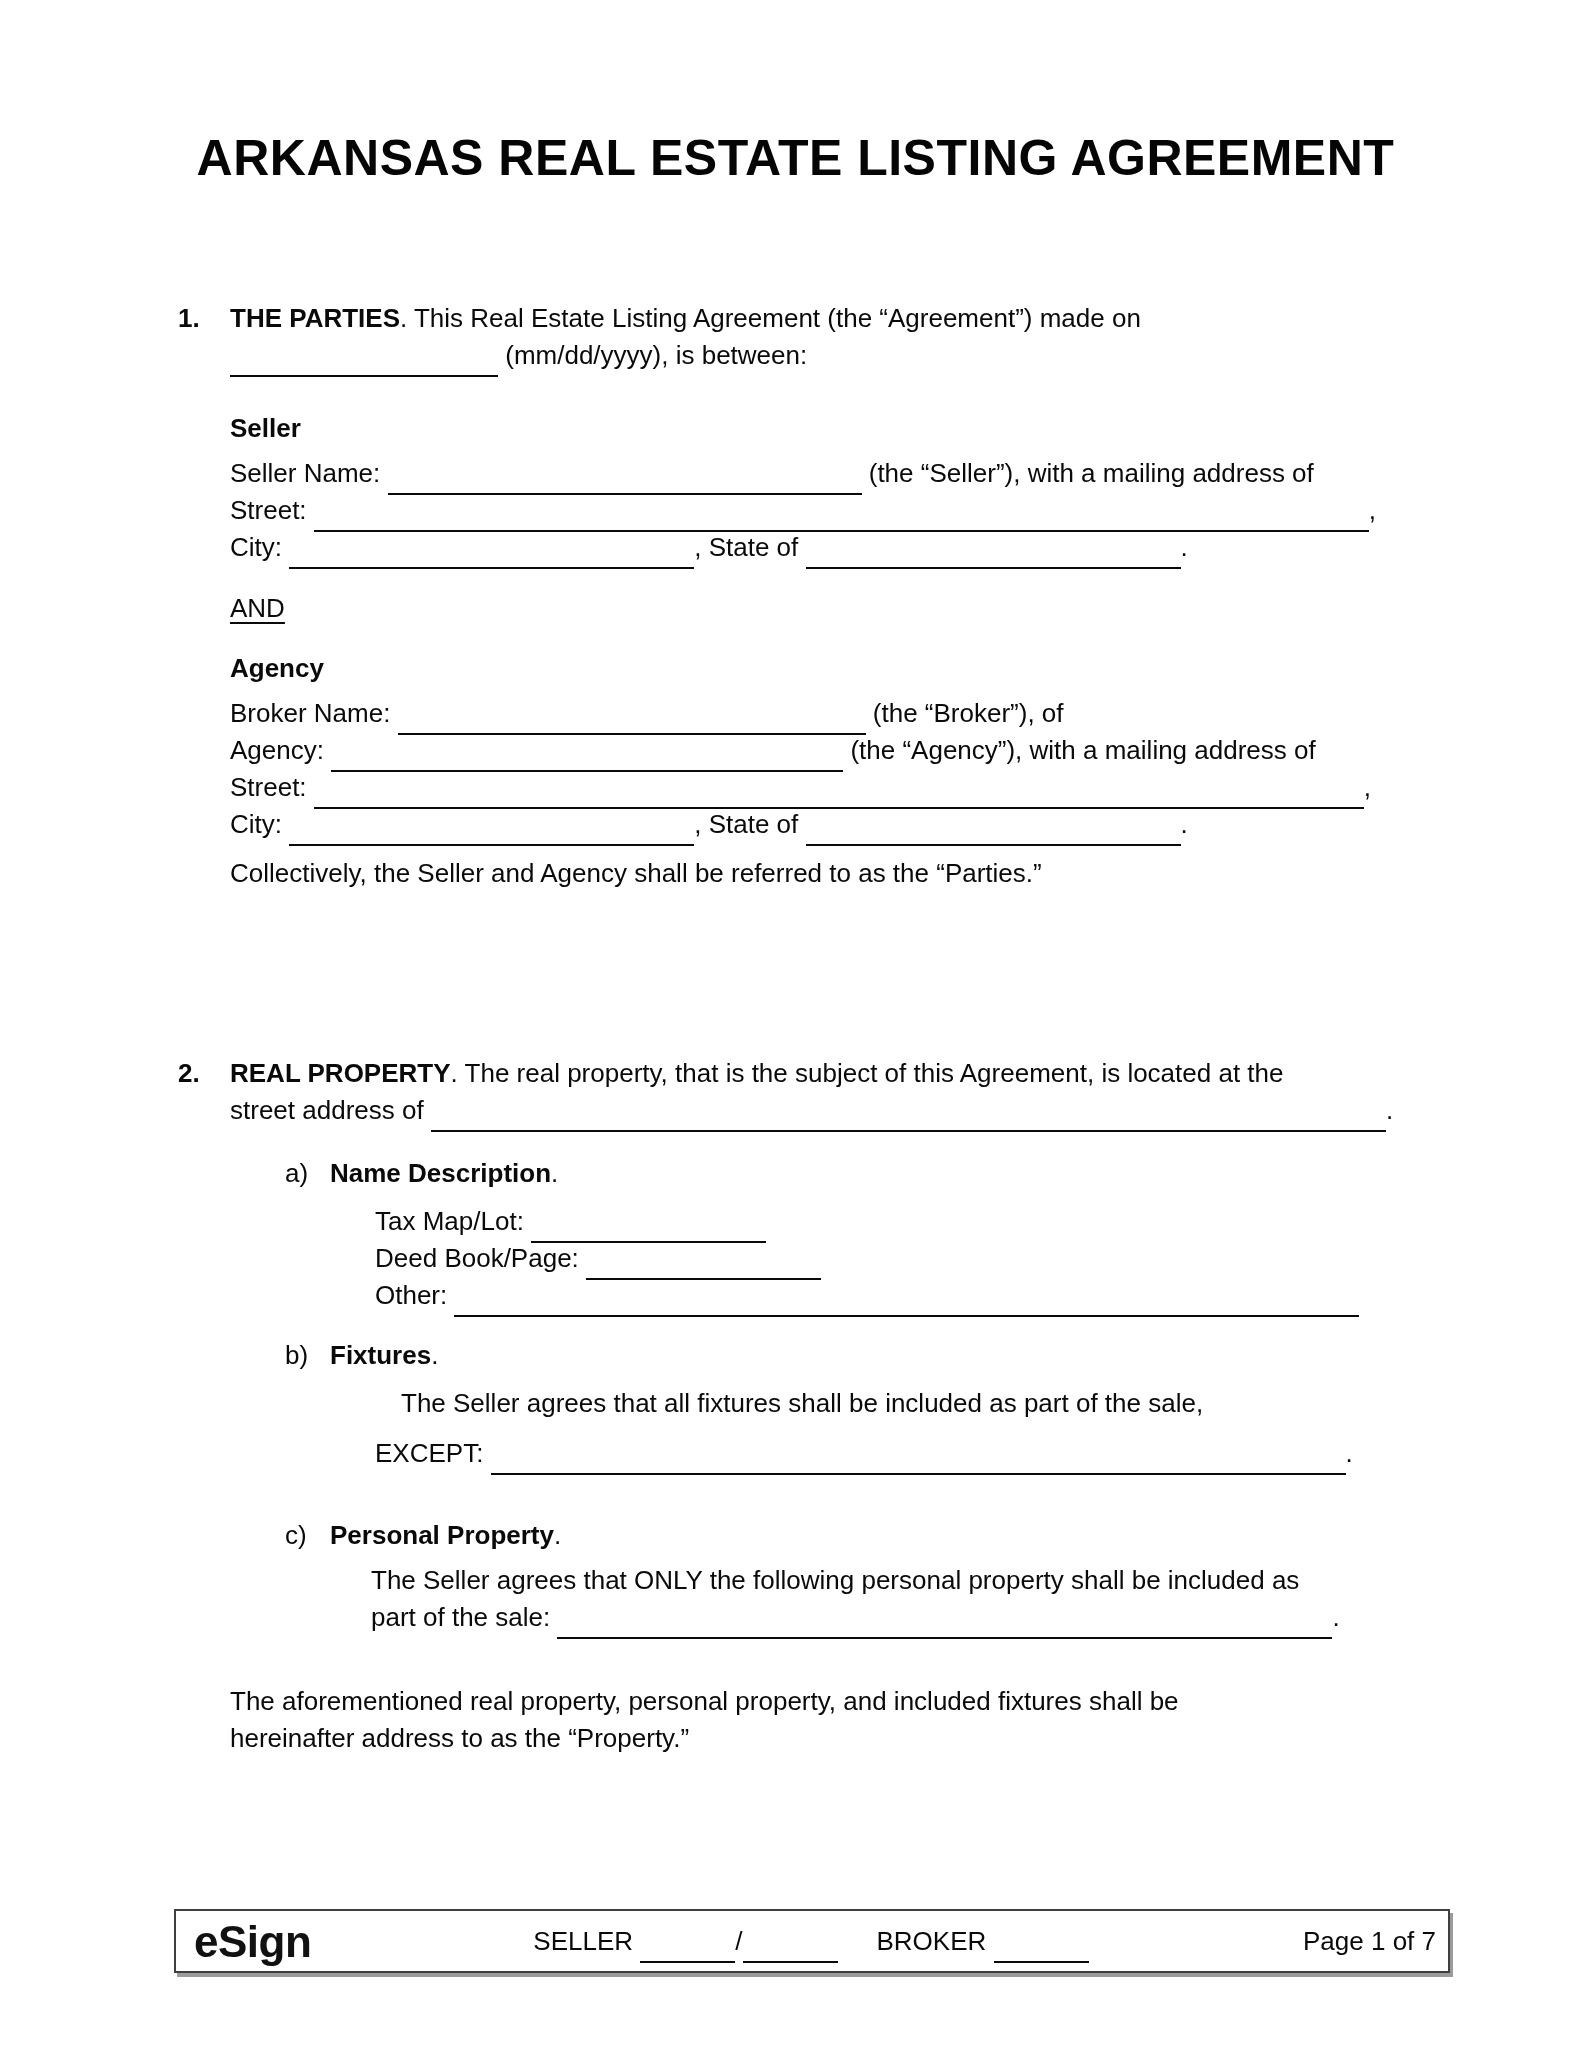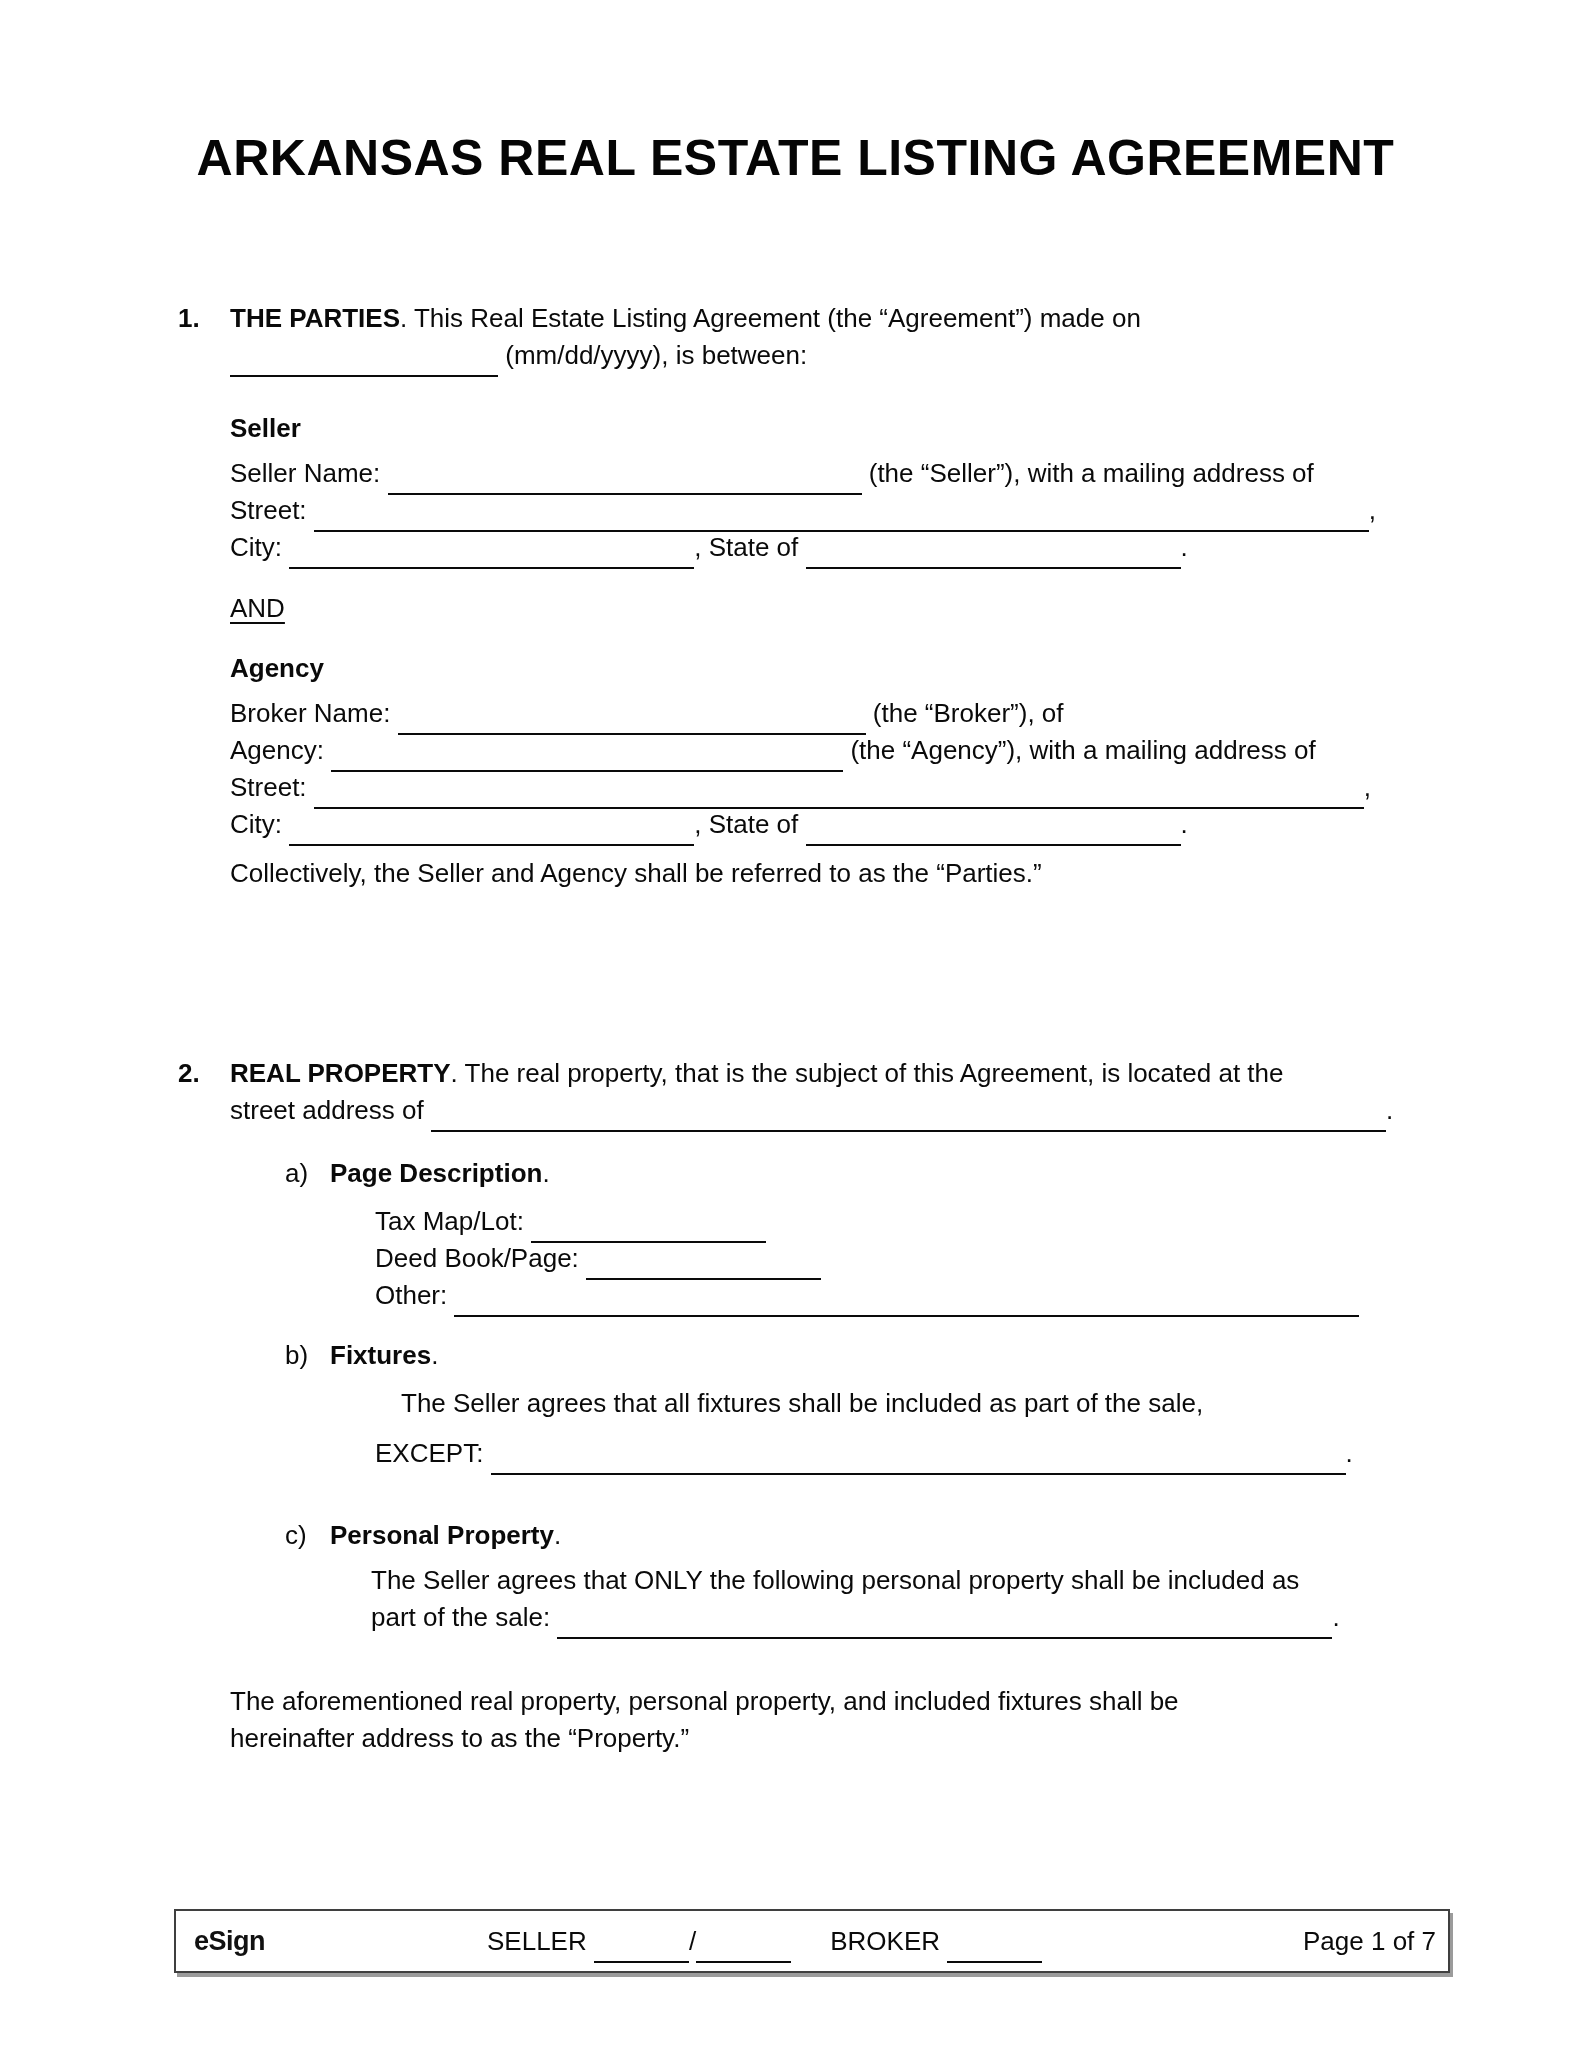--- a/index.html
+++ b/index.html
@@ -35,21 +35,21 @@
     transform:translateY(3px);
   }
   .footer-box {
     position:absolute; left:174px; top:1909px;
     width:1276px; height:64px;
     border:2px solid #3f3f3f;
     background:#ffffff;
     box-shadow:3px 4px 0 0 #9b9b9b;
     display:flex; align-items:center;
   }
-  .brand { font-size:27px; font-weight:bold; letter-spacing:-0.5px; margin-left:18px; color:#111; }
+  .brand { font-size:44px; font-weight:bold; letter-spacing:-0.5px; margin-left:18px; color:#111; }
   .f-seller { margin-left:222px; }
   .f-broker { margin-left:39px; }
   .f-page { margin-left:auto; margin-right:12px; }
   .fb { height:22px; }
 </style>
 </head>
 <body>
 
 <div class="page">
 
@@ -84,21 +84,21 @@
 
 
   <div class="abs numblock" style="top:1055px;left:178px;width:1237px;">
     <span class="num b">2.</span>
     <div class="line"><span class="b">REAL PROPERTY</span><span>. The real property, that is the subject of this Agreement, is located at the</span></div>
     <div class="line"><span>street address of </span><span class="blank" style="width:955px"></span><span>.</span></div>
   </div>
 
   <div class="abs subblock" style="top:1155px;left:285px;">
     <span class="num">a)</span>
-    <div class="line"><span class="b">Page Description</span><span>.</span></div>
+    <div class="line"><span class="b">Name Description</span><span>.</span></div>
   </div>
   <div class="abs" style="top:1203px;left:375px;width:1038px;">
     <div class="line"><span>Tax Map/Lot: </span><span class="blank" style="width:235px"></span></div>
     <div class="line"><span>Deed Book/Page: </span><span class="blank" style="width:235px"></span></div>
     <div class="line"><span>Other: </span><span class="blank" style="width:905px"></span></div>
   </div>
 
   <div class="abs subblock" style="top:1337px;left:285px;">
     <span class="num">b)</span>
     <div class="line"><span class="b">Fixtures</span><span>.</span></div>

